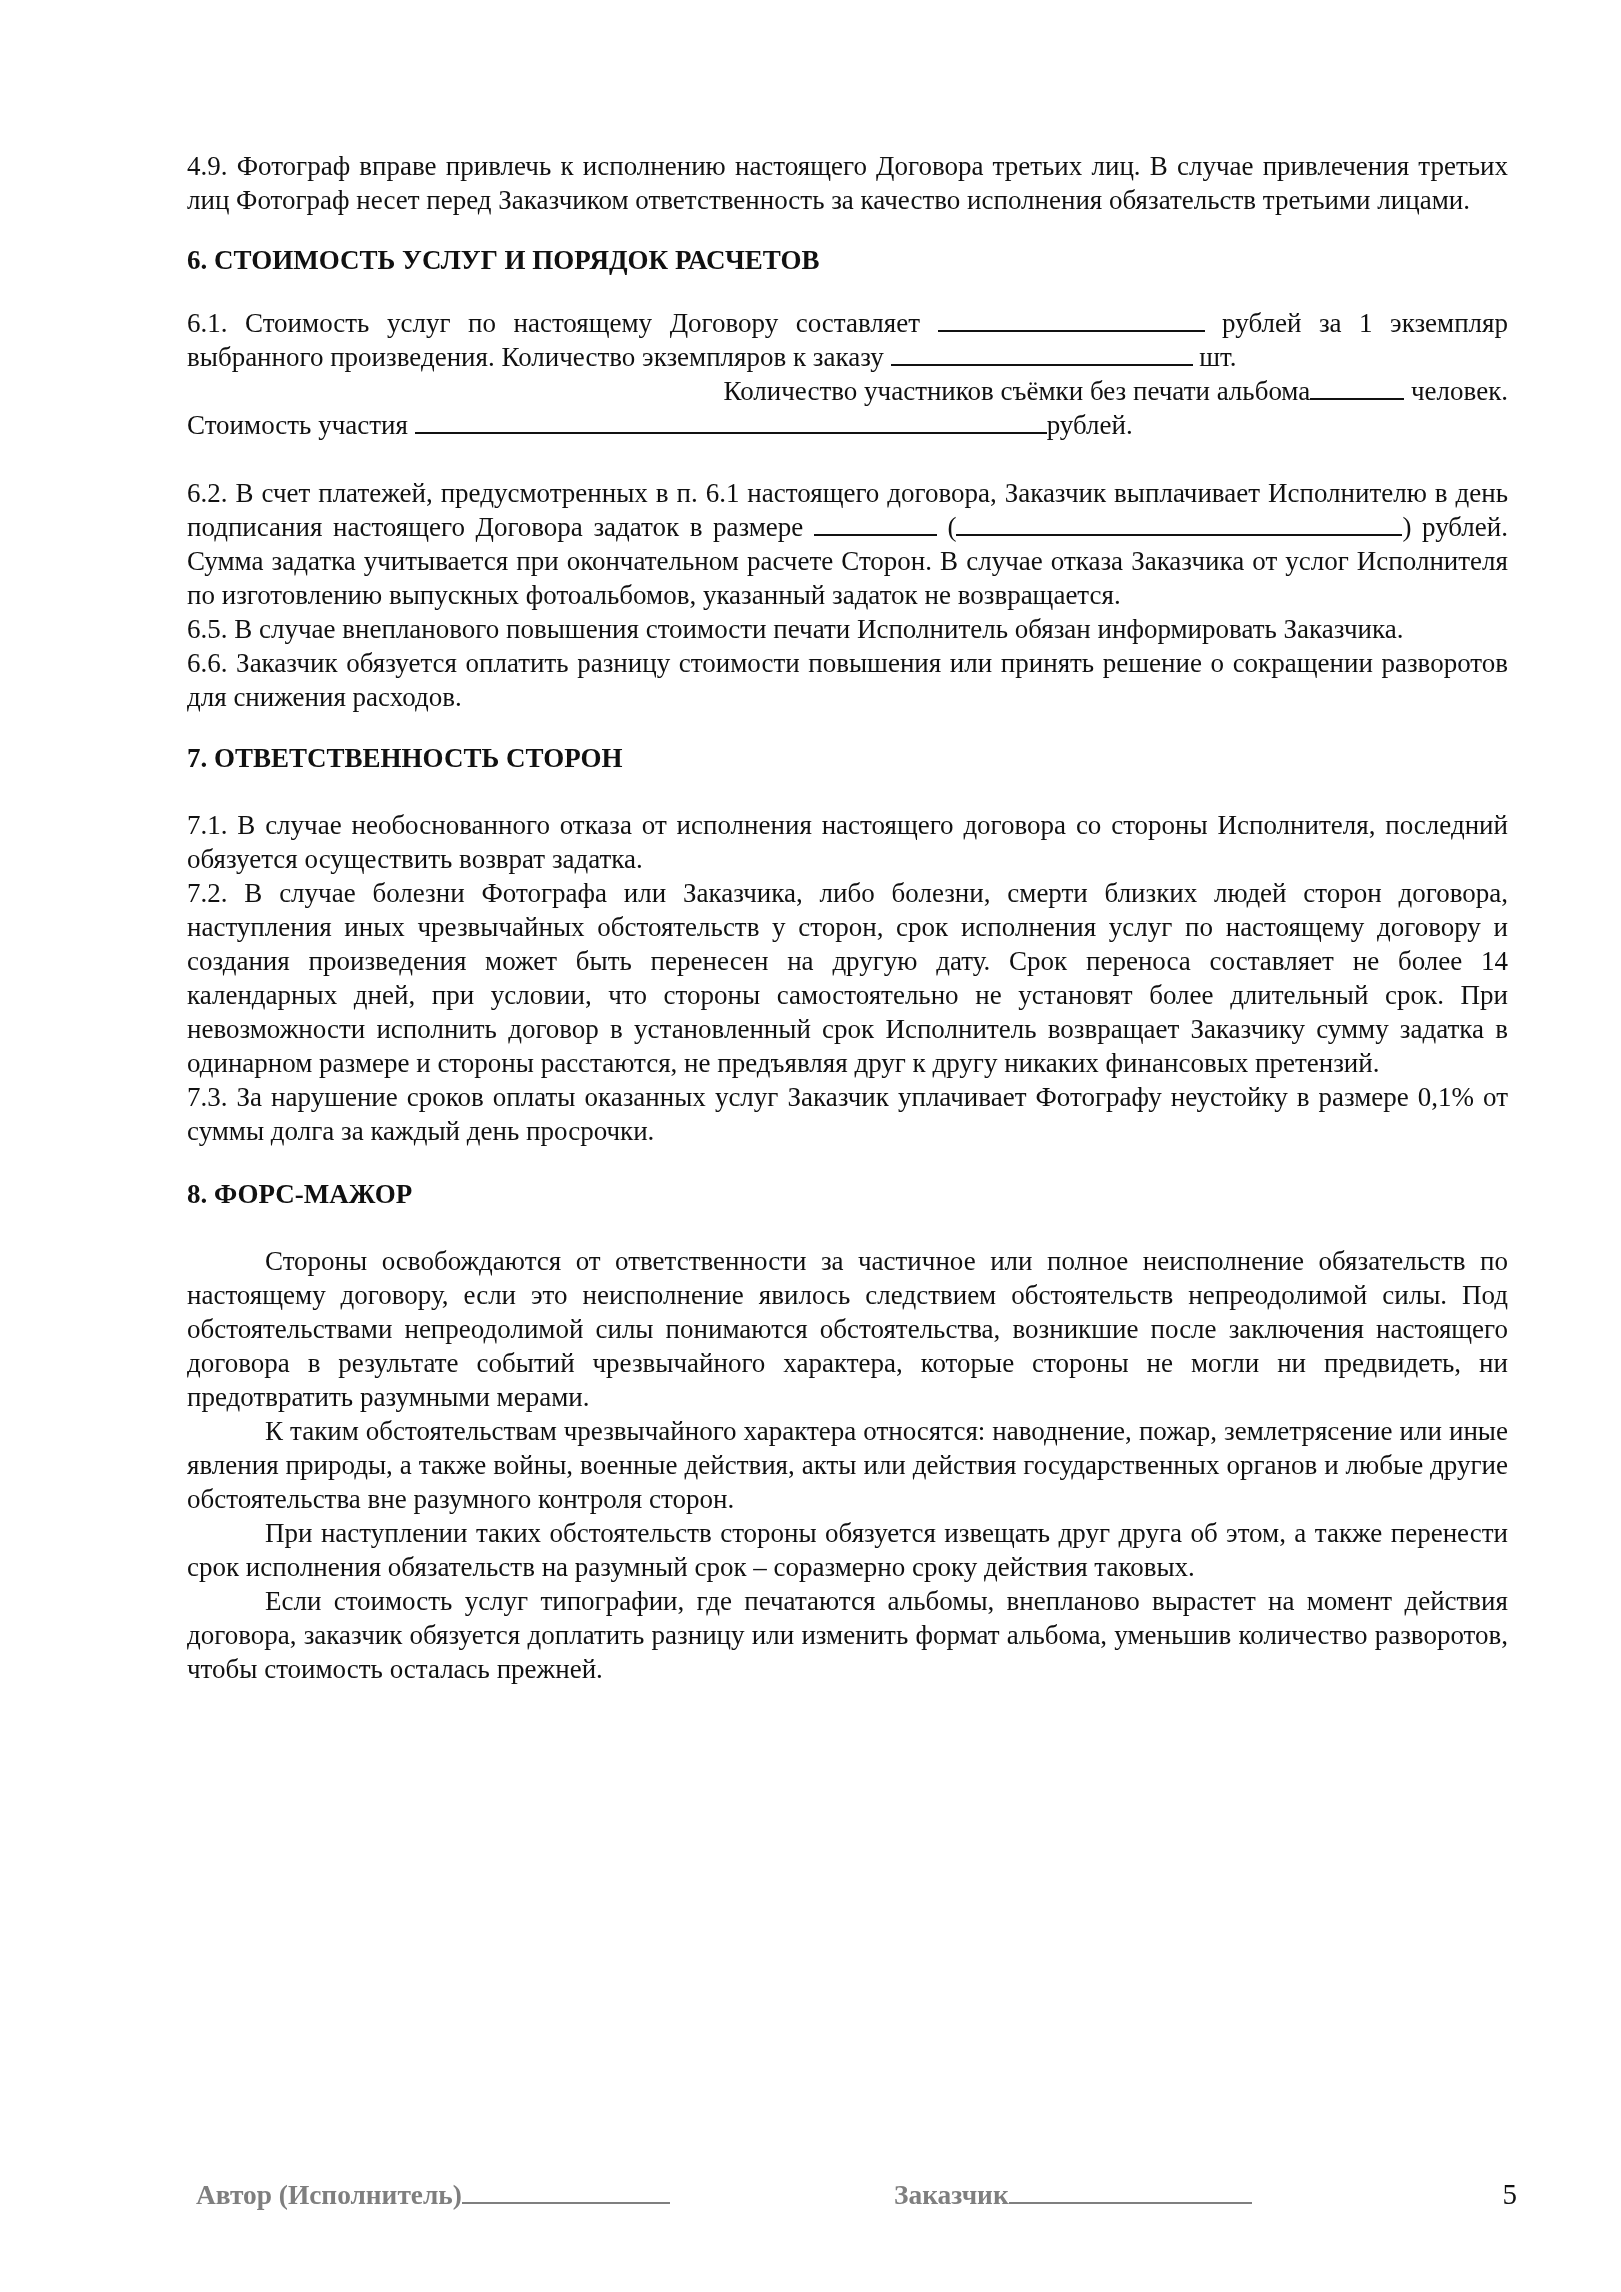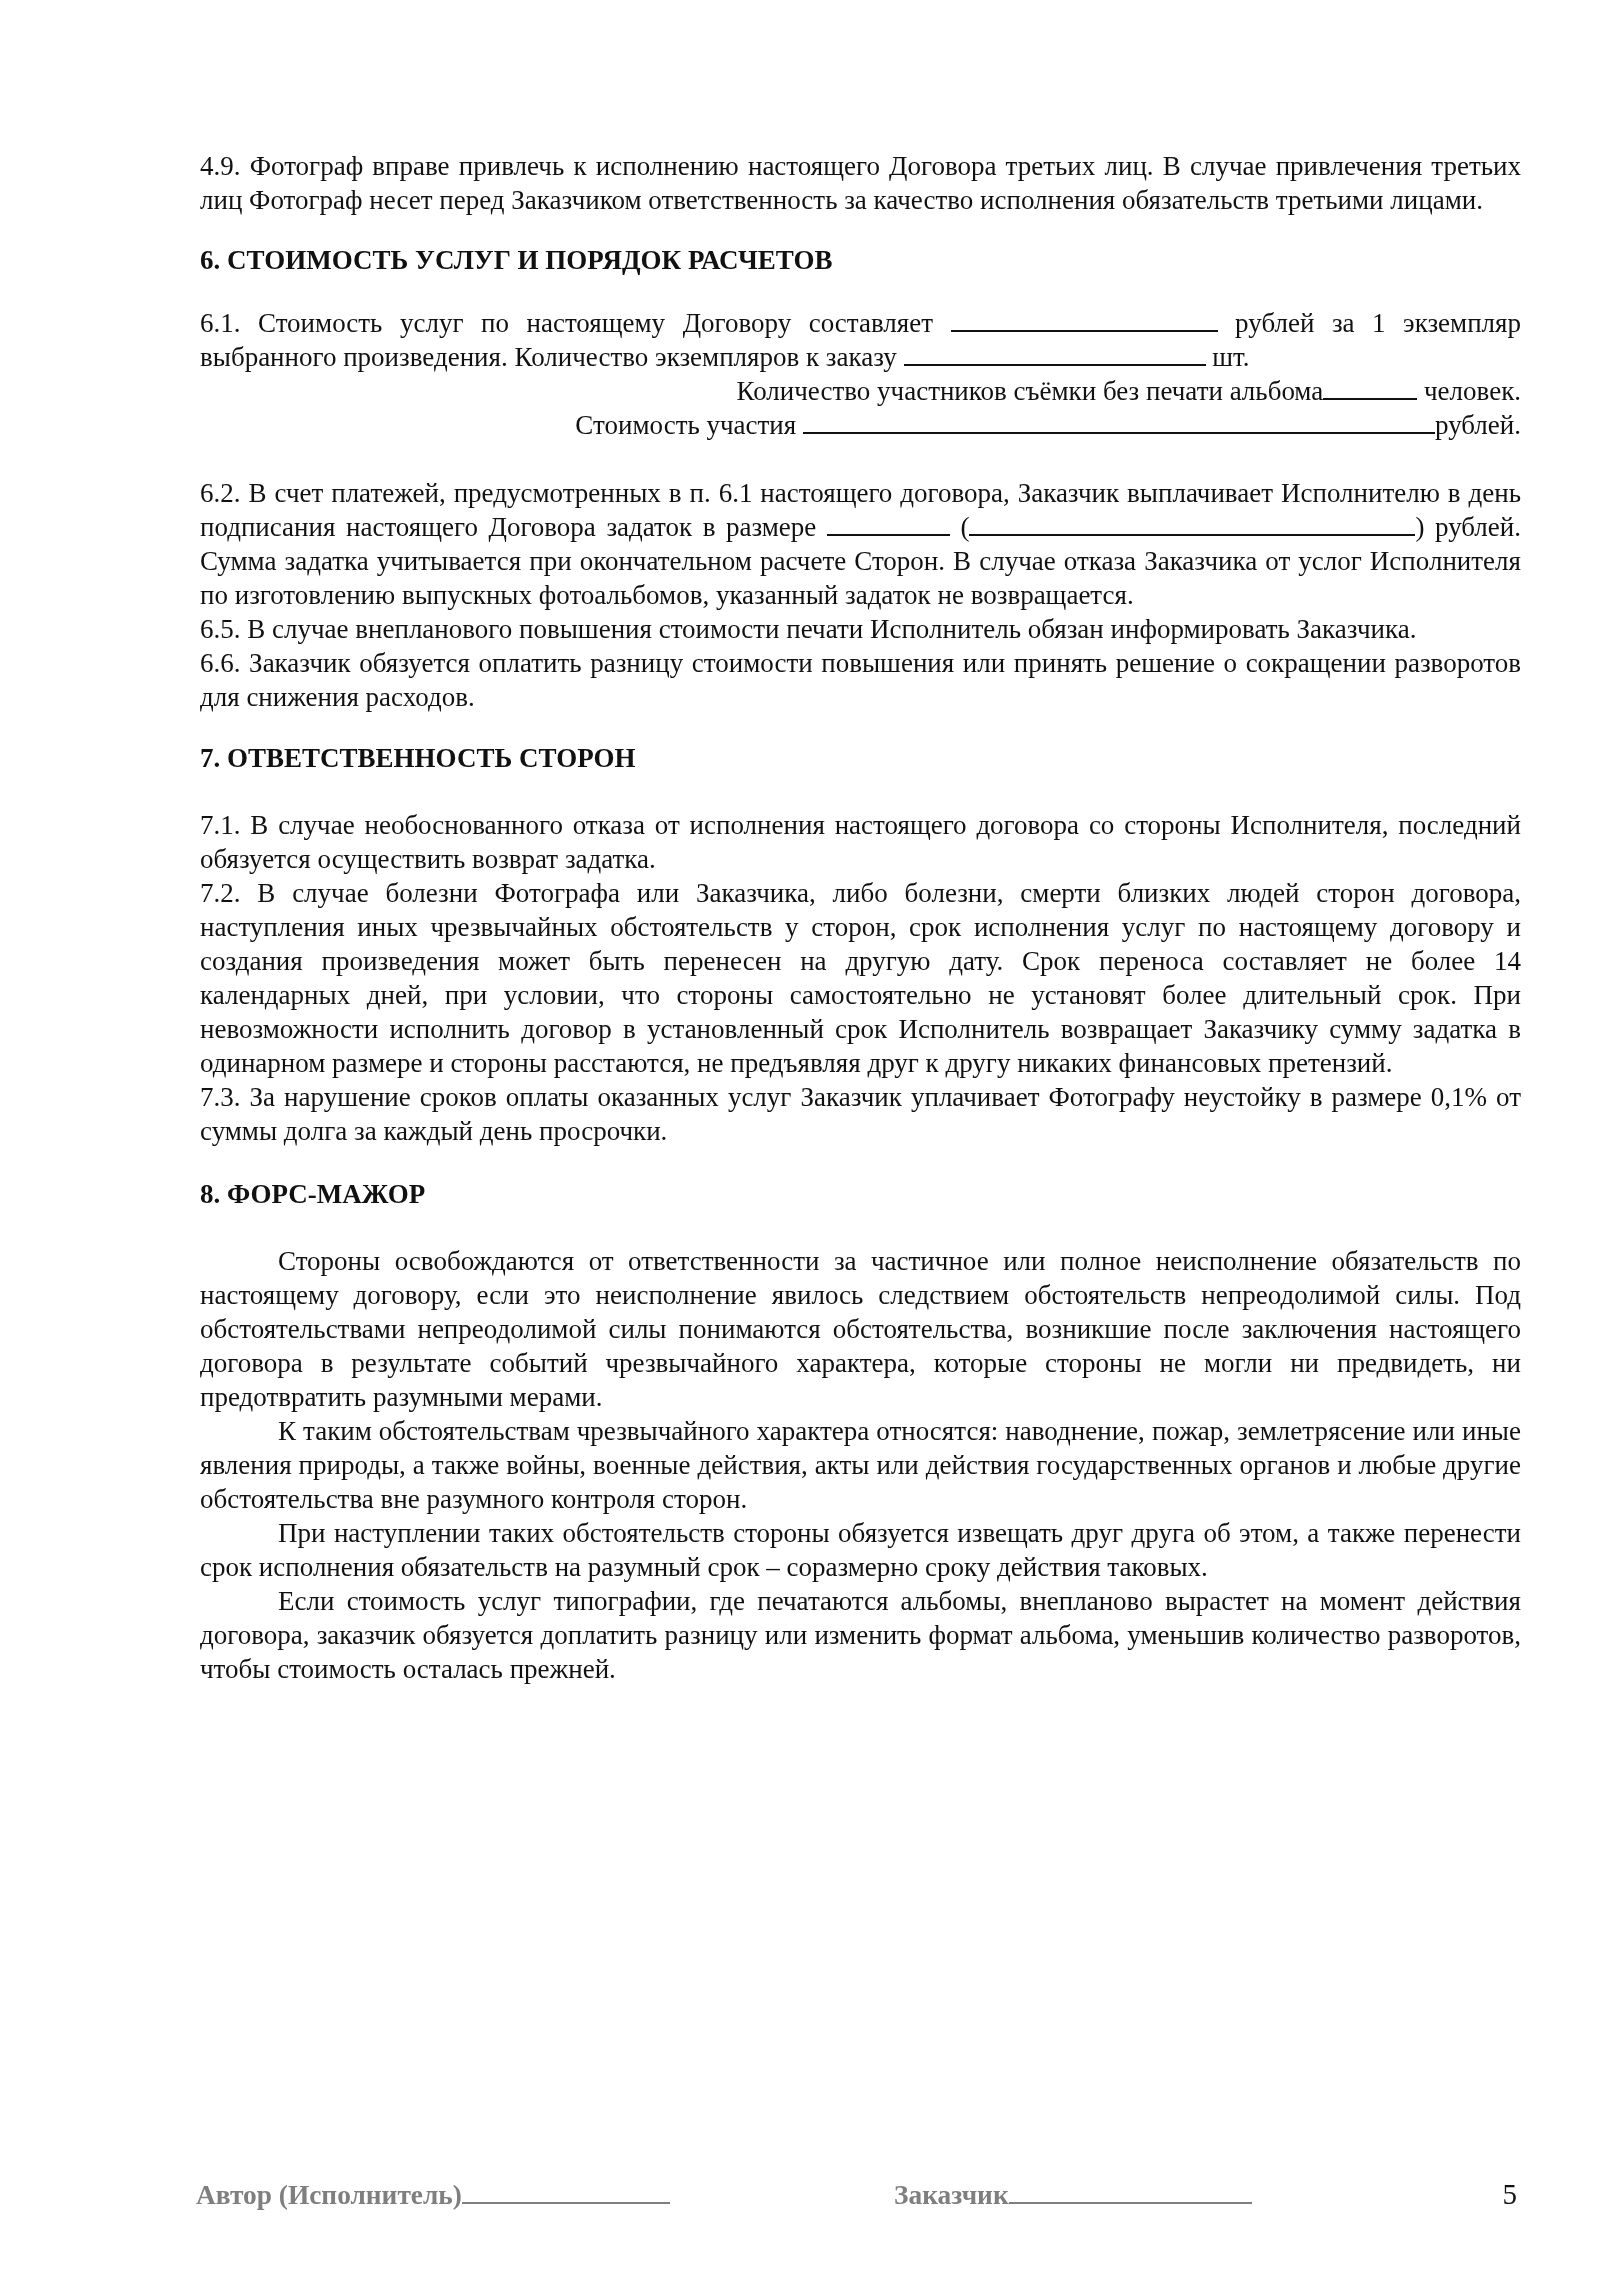--- a/index.html
+++ b/index.html
@@ -1,18 +1,18 @@
 <!DOCTYPE html>
 <html><head>
 <meta charset="utf-8">
 <style>
   html, body { margin: 0; padding: 0; background: #ffffff; }
   body { width: 1621px; height: 2293px; position: relative; overflow: hidden;
          font-family: "Liberation Serif", "DejaVu Serif", serif; color: #111; }
-  .page { position: absolute; left: 200px; top: 149px; width: 1321px; }
+  .page { position: absolute; left: 187px; top: 149px; width: 1321px; }
   .p { font-size: 27px; line-height: 34px; text-align: justify; margin: 0; }
   .indent { text-indent: 78px; }
   .h { font-size: 27px; font-weight: bold; text-align: left; line-height: 34px; margin: 0; }
   .gap-s { height: 34px; }
   .blank { display: inline-block; border-bottom: 2px solid #111; height: 23.5px; vertical-align: baseline; }
   .footer { position: absolute; top: 2178px; left: 196px; width: 1321px; height: 39px;
             font-size: 27.4px; font-weight: bold; color: #7f7f7f; }
   .footer .sig { position: absolute; top: 0; white-space: nowrap; }
   .footer .line { display: inline-block; border-bottom: 2.9px solid #7f7f7f; height: 23.5px; }
   .footer .pnum { position: absolute; right: 0; top: 0; color: #111; font-weight: normal; font-size: 29px; }
@@ -32,21 +32,21 @@
     <span>6.1. Стоимость услуг по настоящему Договору составляет</span>
     <span class="blank" style="width:267px;"></span>
     <span>рублей за 1 экземпляр выбранного произведения. Количество экземпляров к заказу</span>
     <span class="blank" style="width:302px;"></span>
     <span>шт.</span>
   </p>
   <p class="p" style="text-align:right;">
     <span>Количество участников съёмки без печати альбома</span><span class="blank" style="width:94px;"></span>
     <span>человек.</span>
   </p>
-  <p class="p" style="text-align:right;">
+  <p class="p" style="text-align:left;">
     <span>Стоимость участия</span>
     <span class="blank" style="width:632px;"></span><span>рублей.</span>
   </p>
 
   <div class="gap-s" style="height:34px"></div>
 
   <p class="p">
     <span>6.2. В счет платежей, предусмотренных в п. 6.1 настоящего договора, Заказчик выплачивает Исполнителю в день подписания настоящего Договора задаток в размере</span>
     <span class="blank" style="width:123px;"></span>
     <span>(</span><span class="blank" style="width:446px;"></span><span>) рублей. Сумма задатка учитывается при окончательном расчете Сторон. В случае отказа Заказчика от услог Исполнителя по изготовлению выпускных фотоальбомов, указанный задаток не возвращается.</span>

